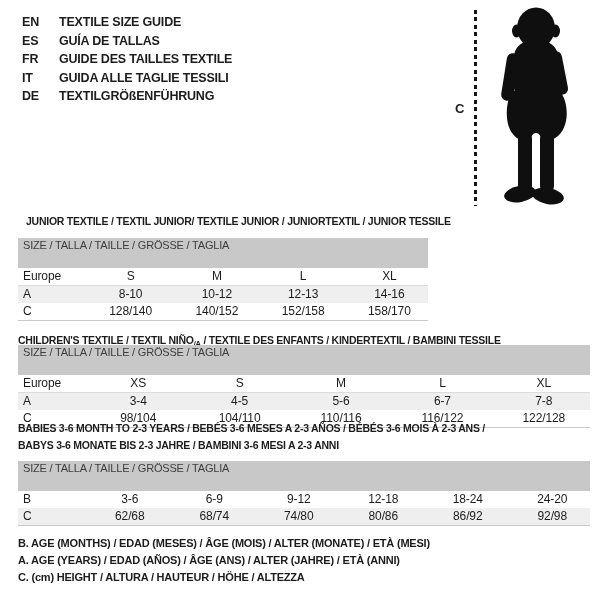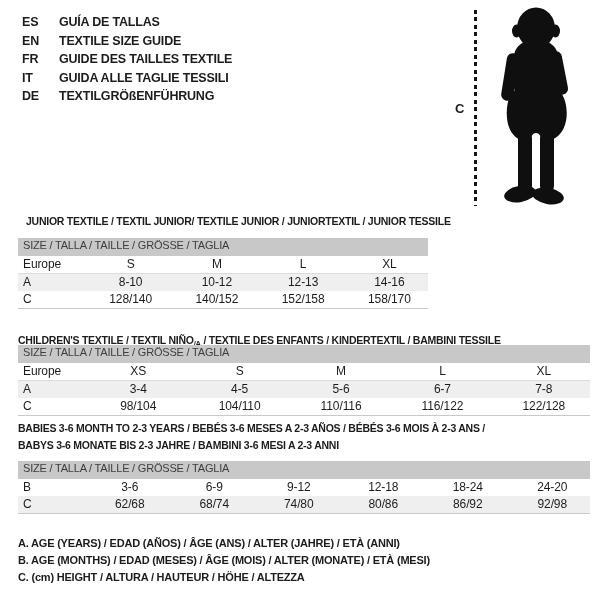--- a/index.html
+++ b/index.html
@@ -16,43 +16,43 @@
     position:absolute;left:474px;top:10px;width:3px;height:196px;
     background:repeating-linear-gradient(to bottom,#141414 0 4px,transparent 4px 7.5px);
   }
   .measure-label{position:absolute;left:455px;top:101px;font-size:13px;font-weight:600;}
   .toddler{position:absolute;left:490px;top:5px;}
   
   .heading{position:absolute;left:18px;font-weight:bold;font-size:10.5px;letter-spacing:-0.25px;white-space:nowrap;}
   .heading .subscr{font-size:7.5px;position:relative;top:2px;}
   
   .table{position:absolute;left:18px;border-bottom:1px solid #c9c9c9;}
-  .size-bar{height:18px;line-height:15px;background:#c8c8c8;color:#3d3d3d;font-size:11px;padding-left:5px;letter-spacing:-0.2px;}
+  .size-bar{height:30px;line-height:15px;background:#c8c8c8;color:#3d3d3d;font-size:11px;padding-left:5px;letter-spacing:-0.2px;}
   .trow{display:flex;height:17px;line-height:17px;font-size:12px;letter-spacing:-0.1px;gap:9px;}
   .trow.head-border{border-bottom:1px solid #dcdcdc;}
   .trow.alt{background:#efefef;}
   .tlabel{width:60px;padding-left:5px;}
   .tcell{flex:1;text-align:center;}
   
   .footnotes{position:absolute;left:18px;top:535px;}
   .foot-row{font-weight:bold;font-size:11px;line-height:17.2px;letter-spacing:-0.2px;white-space:nowrap;}
 </style>
 </head>
 <body>
 
 <div class="canvas">
 
   <div class="lang-list">
     <div class="lang-row">
+      <span class="lang-code">EN</span>
+      <span class="lang-title">TEXTILE SIZE GUIDE</span>
+    </div>
+    <div class="lang-row">
       <span class="lang-code">ES</span>
       <span class="lang-title">GUÍA DE TALLAS</span>
-    </div>
-    <div class="lang-row">
-      <span class="lang-code">EN</span>
-      <span class="lang-title">TEXTILE SIZE GUIDE</span>
     </div>
     <div class="lang-row">
       <span class="lang-code">FR</span>
       <span class="lang-title">GUIDE DES TAILLES TEXTILE</span>
     </div>
     <div class="lang-row">
       <span class="lang-code">IT</span>
       <span class="lang-title">GUIDA ALLE TAGLIE TESSILI</span>
     </div>
     <div class="lang-row">
@@ -152,18 +152,18 @@
       <div class="tcell">62/68</div>
       <div class="tcell">68/74</div>
       <div class="tcell">74/80</div>
       <div class="tcell">80/86</div>
       <div class="tcell">86/92</div>
       <div class="tcell">92/98</div>
     </div>
   </div>
 
   <div class="footnotes">
+    <div class="foot-row">B. AGE (MONTHS) / EDAD (MESES) / ÂGE (MOIS) / ALTER (MONATE) / ETÀ (MESI)</div>
     <div class="foot-row">A. AGE (YEARS) / EDAD (AÑOS) / ÂGE (ANS) / ALTER (JAHRE) / ETÀ (ANNI)</div>
-    <div class="foot-row">B. AGE (MONTHS) / EDAD (MESES) / ÂGE (MOIS) / ALTER (MONATE) / ETÀ (MESI)</div>
     <div class="foot-row">C. (cm) HEIGHT / ALTURA / HAUTEUR / HÖHE / ALTEZZA</div>
   </div>
 
 </div>
 
 </body></html>

